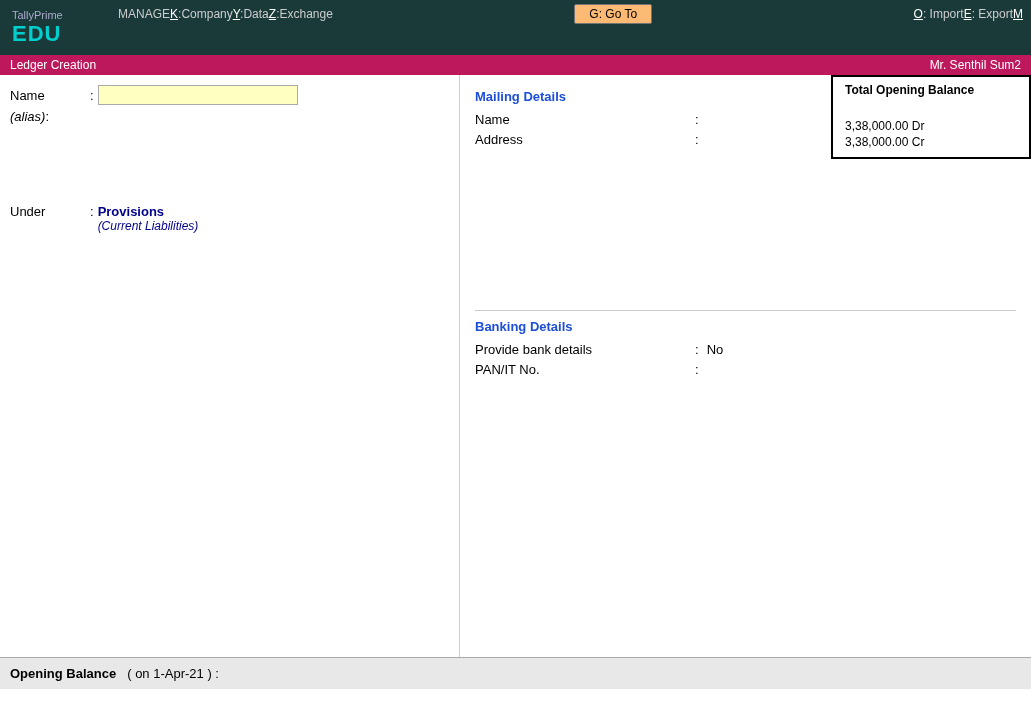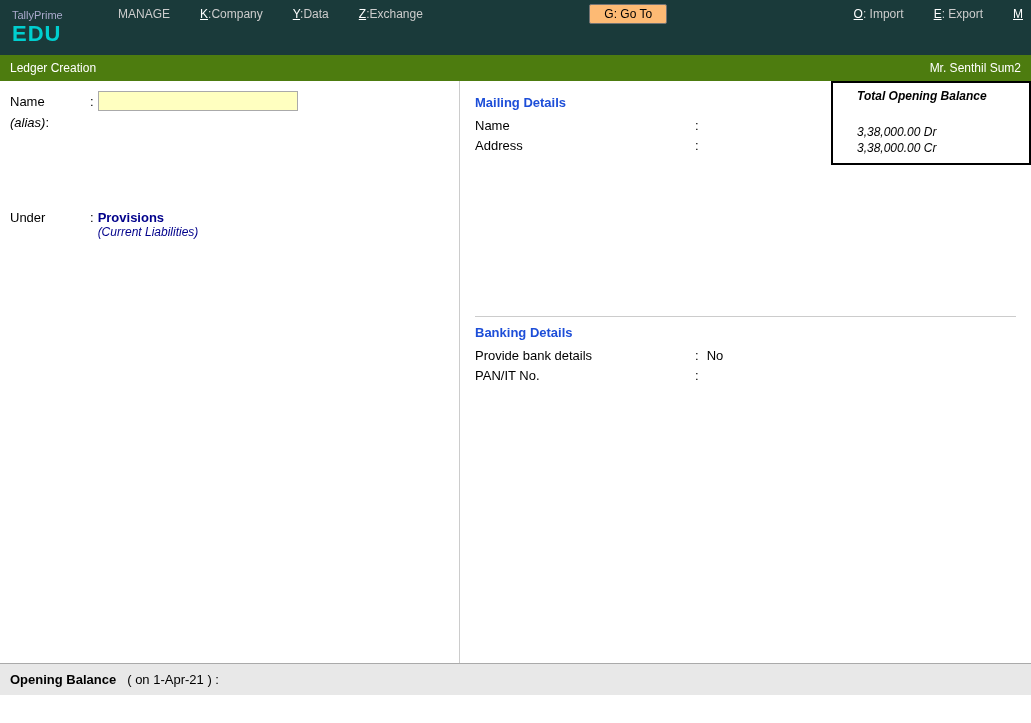--- a/index.html
+++ b/index.html
@@ -26,21 +26,20 @@
 
     .nav-section {
       flex: 1;
       display: flex;
       flex-direction: column;
     }
     .nav-top {
       display: flex;
       align-items: center;
       padding: 4px 8px;
-      gap: 30px;
       height: 28px;
     }
     .nav-top span { font-size: 12px; color: #ccc; cursor: pointer; }
     .nav-top span u { text-decoration: underline; color: #fff; }
     .nav-btn {
       background: #2a5a5a;
       border: 1px solid #4a8a8a;
       color: #fff;
       padding: 2px 14px;
       font-size: 12px;
@@ -48,27 +47,27 @@
       border-radius: 2px;
     }
     .nav-btn.active {
       background: #fdba74;
       color: #000;
       border: 1px solid #737373;
     }
 
     
     .status-bar {
-      background: #4d7c0f;
+      background: #be185d;
       color: #fff;
       display: flex;
       align-items: center;
       justify-content: space-between;
       padding: 2px 10px;
-      height: 26px;
+      height: 20px;
       font-size: 12px;
     }
 
     
     .main-content {
       display: flex;
       height: calc(723px - 55px - 22px - 32px);
       position: relative;
     }
 
@@ -160,23 +159,22 @@
     }
 
     
     .opening-balance-box {
       position: absolute;
       top: 0;
       right: 0;
       width: 200px;
       background: #fff;
       border: 2px solid #000;
-      padding: 6px 24px;
-      font-size: 12px;
-      font-style: italic;
+      padding: 6px 12px;
+      font-size: 12px;
     }
     .ob-title {
       font-size: 12px;
       font-weight: bold;
       color: #000;
       margin-bottom: 6px;
     }
     .ob-row {
       display: flex;
       justify-content: space-between;

